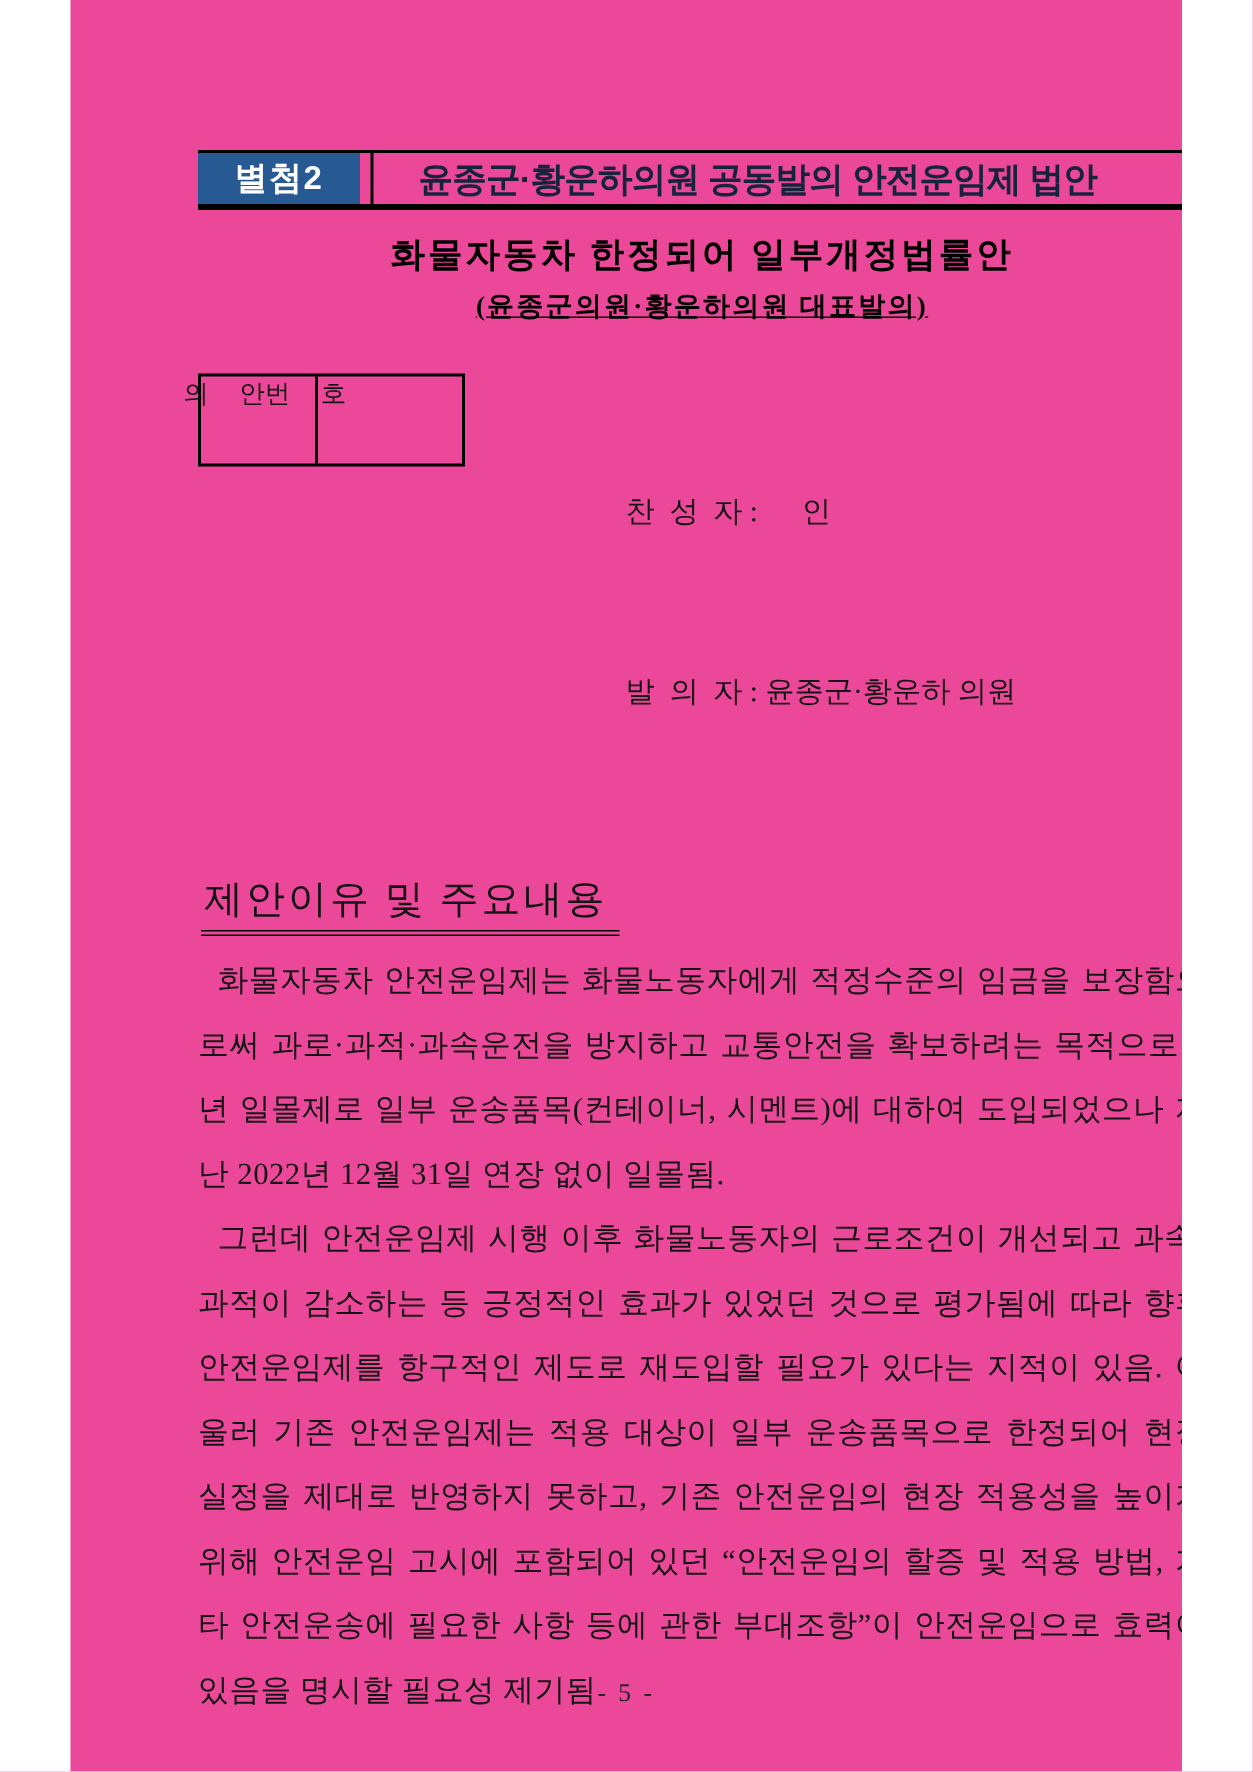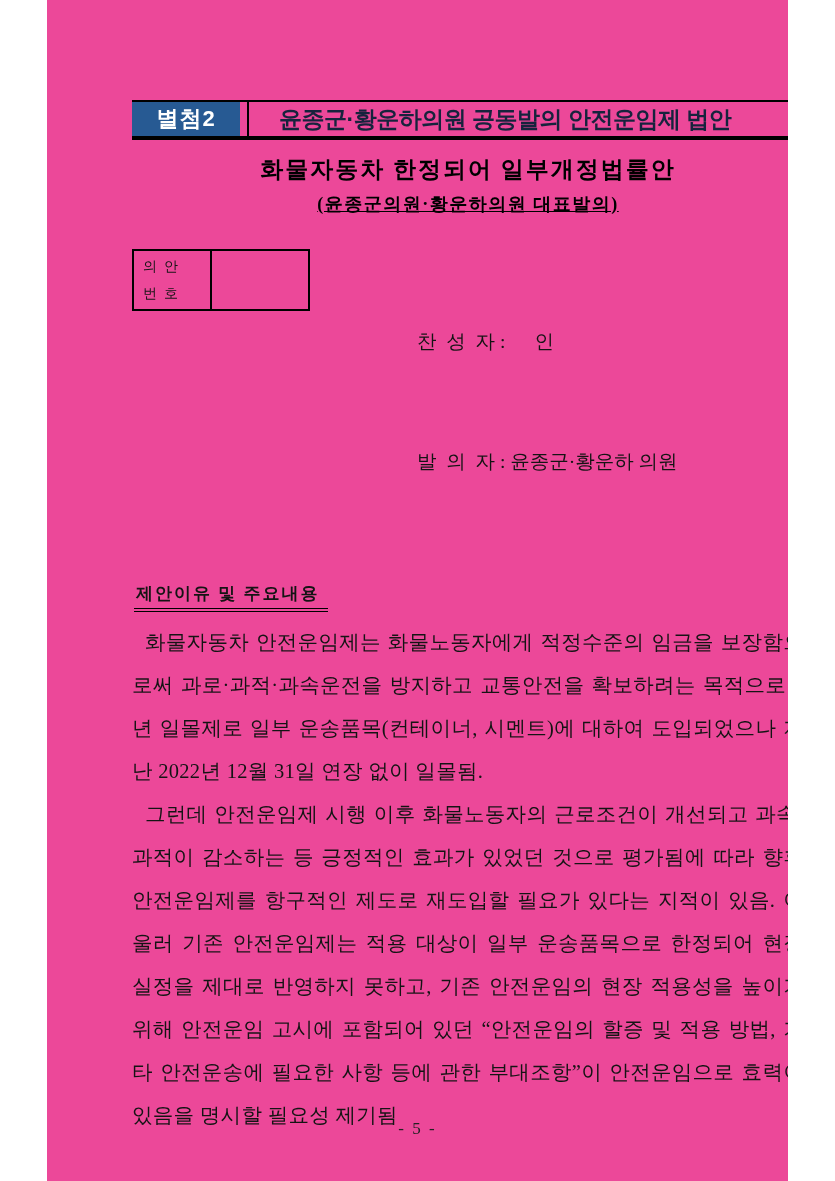--- a/index.html
+++ b/index.html
@@ -86,41 +86,42 @@
     height: 62px;
     box-sizing: border-box;
     border: 2px solid #000;
     display: flex;
   }
   .bill-table-label {
     width: 78px;
     box-sizing: border-box;
     border-right: 2px solid #000;
     display: flex;
-    flex-direction: column;
+    flex-direction: row;
     justify-content: center;
     padding-left: 9px;
-    font-size: 14px;
+    font-size: 17px;
     line-height: 27px;
     white-space: pre;
+    font-family: Liberation Mono, monospace;
   }
   .bill-table-value { flex: 1; }
   .proposal-info {
     margin-left: 107px;
     margin-top: -7px;
     font-size: 19.5px;
     line-height: 40px;
     white-space: pre;
   }
   
   .section-heading-wrap { margin-top: 20px; margin-left: 2px; }
   .section-heading {
     display: inline-block;
-    font-size: 17px;
-    font-weight: bold;
+    font-size: 26px;
+    font-weight: normal;
     letter-spacing: 2px;
     padding: 0 8px 3px 2px;
     border-bottom: 4px double #000;
   }
   .body-text {
     margin-top: 9px;
     font-size: 20.5px;
     line-height: 43px;
     text-align: justify;
     word-break: break-all;

